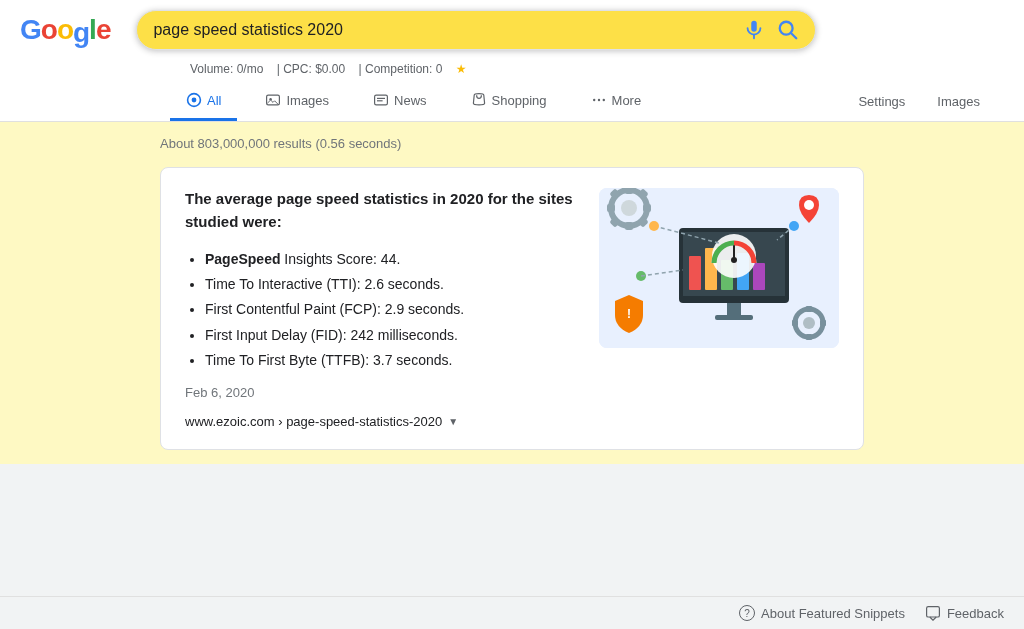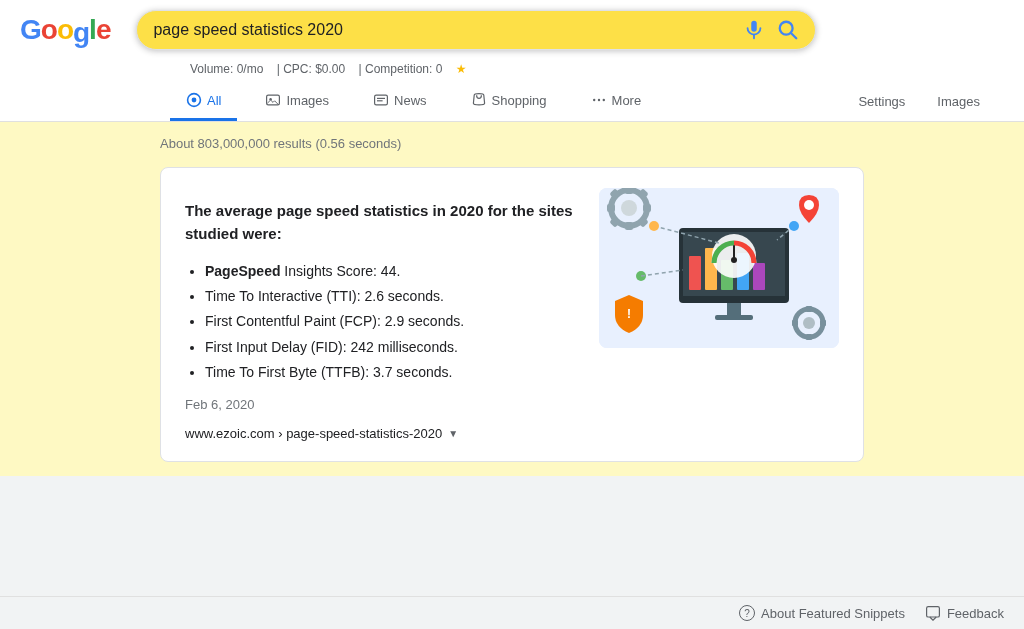--- a/index.html
+++ b/index.html
@@ -152,21 +152,20 @@
     .snippet-text {
       flex: 1;
     }
 
     .snippet-title {
       font-size: 15px;
       font-weight: bold;
       color: #202124;
       margin-bottom: 14px;
       line-height: 1.5;
-      margin-top: 12px;
     }
 
     .snippet-list {
       list-style: disc;
       padding-left: 20px;
       margin-bottom: 12px;
     }
     .snippet-list li {
       font-size: 14px;
       color: #202124;

